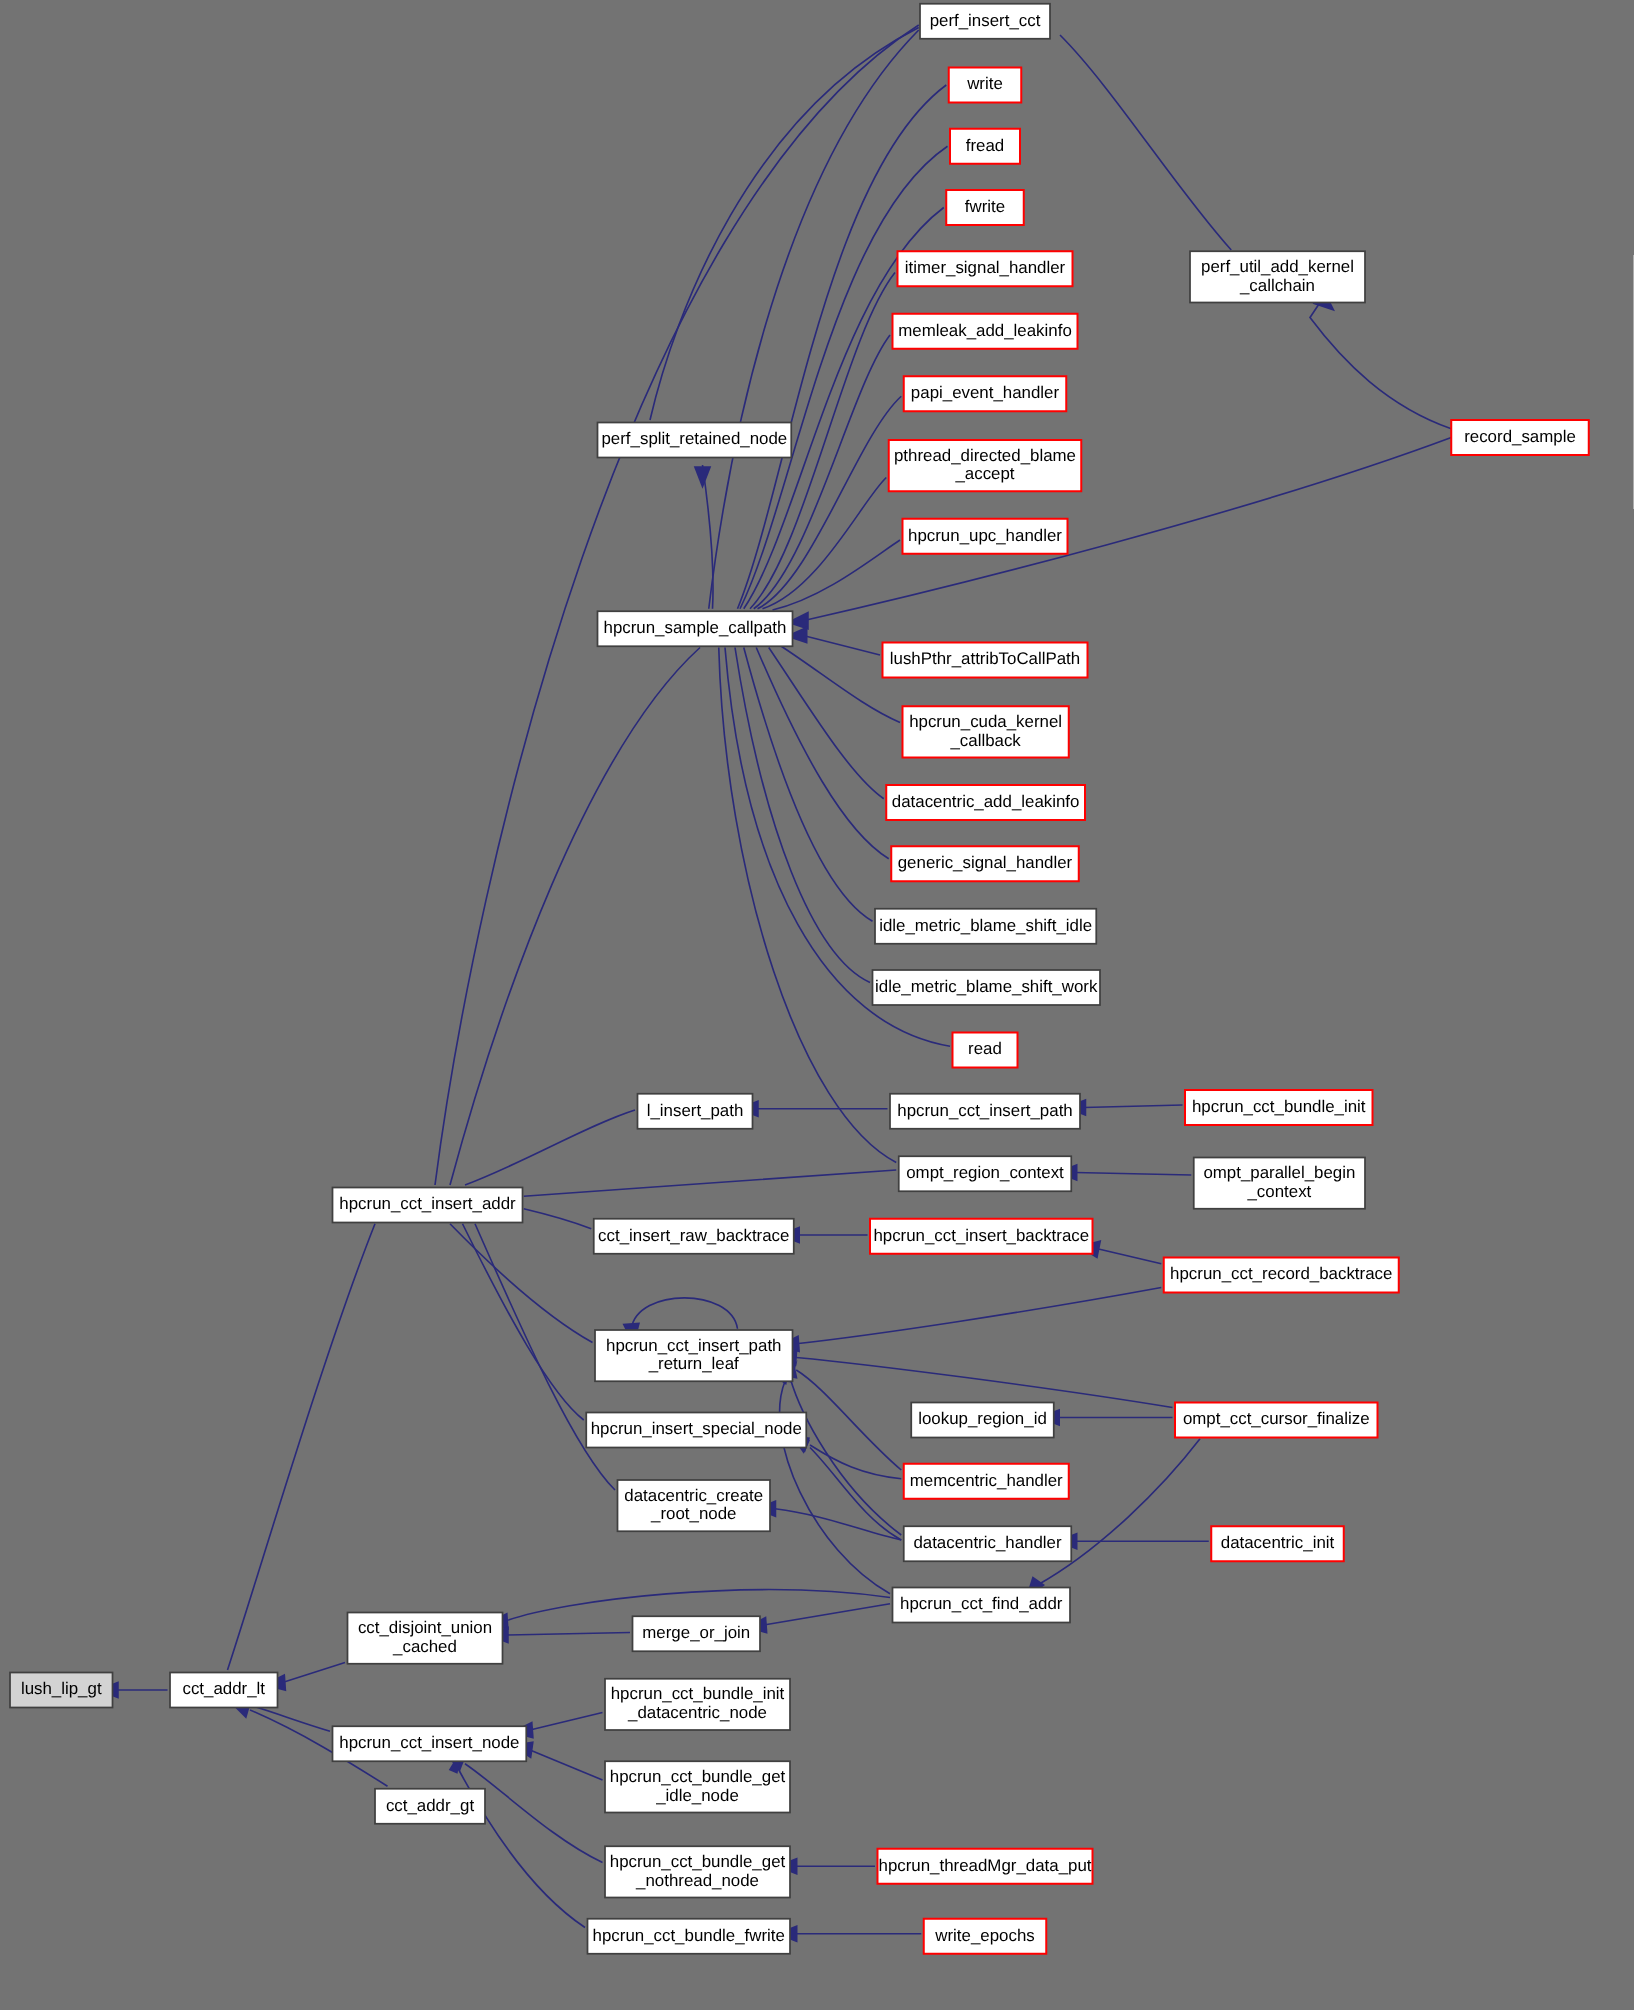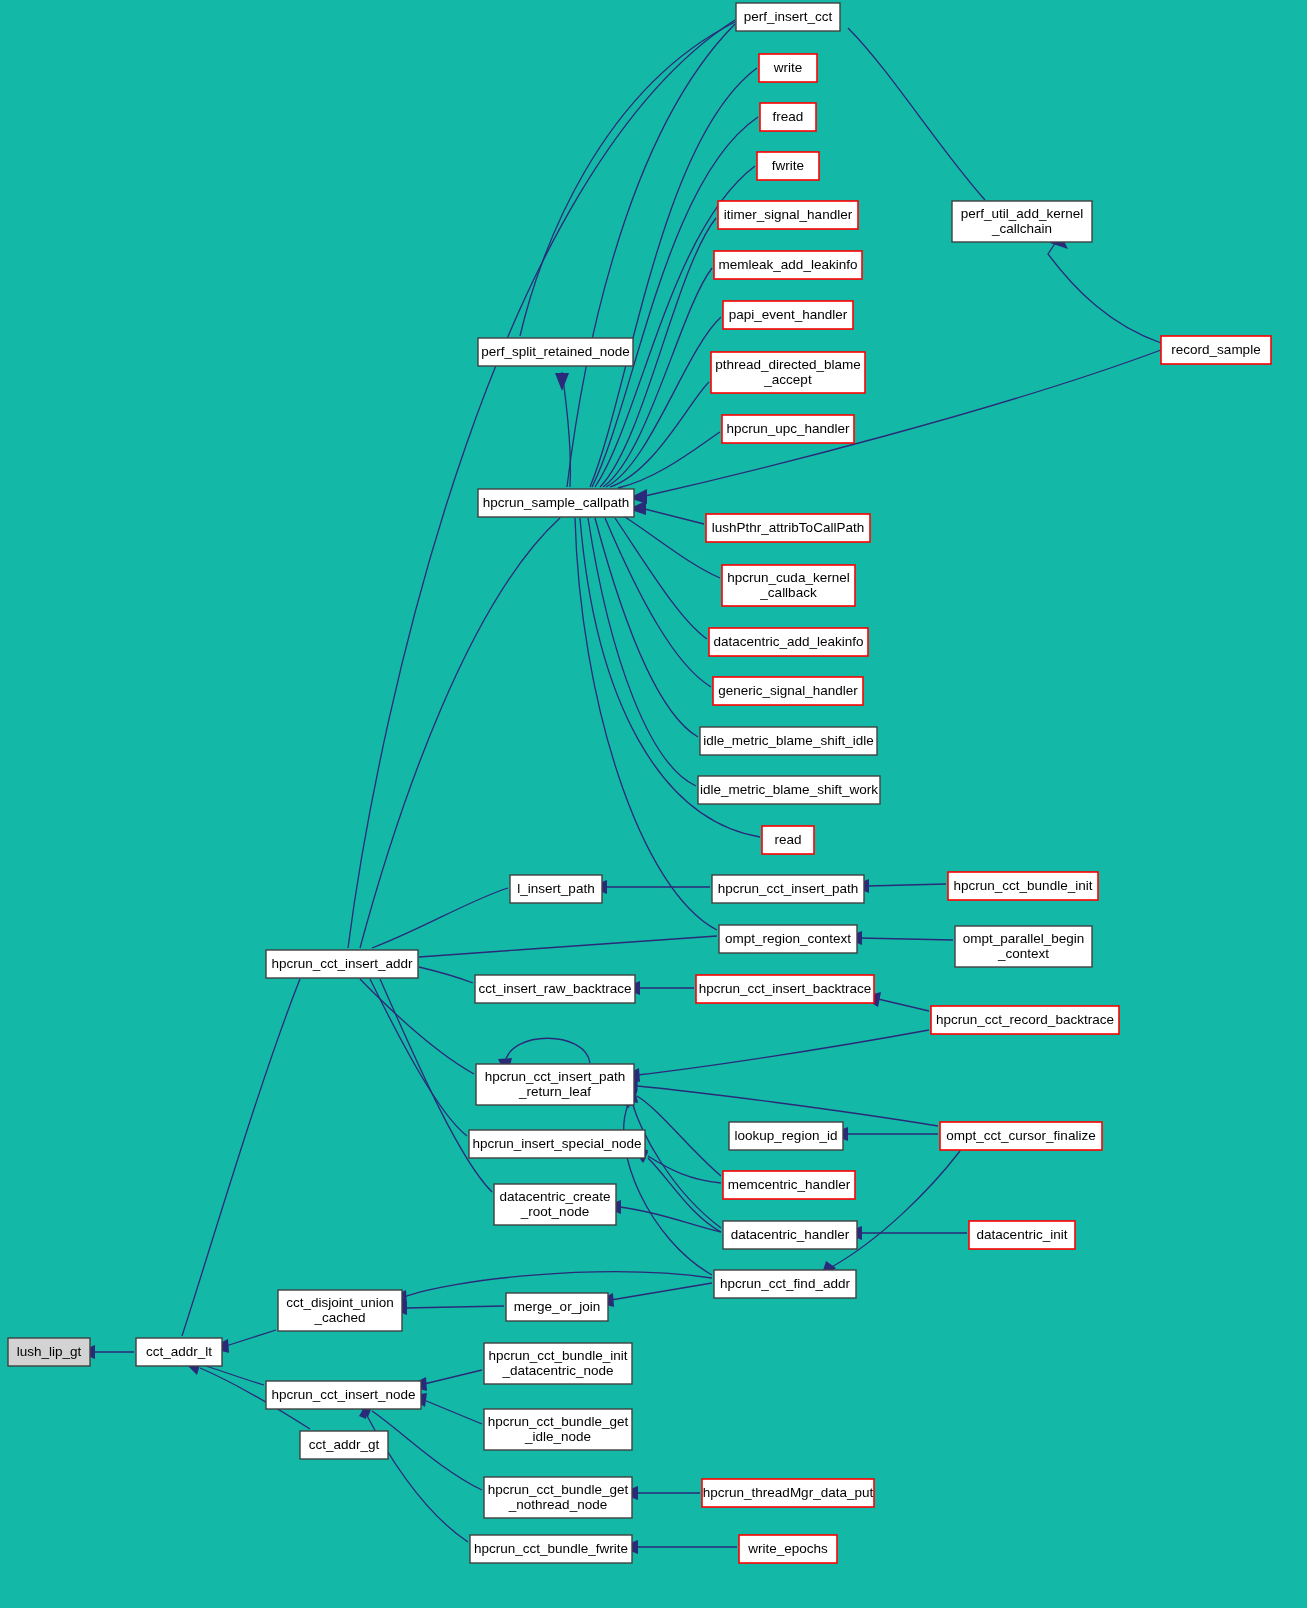--- a/index.html
+++ b/index.html
@@ -1,16 +1,16 @@
 <!DOCTYPE html>
 <html><head>
 <meta charset="utf-8">
 <style>
   html,body{margin:0;padding:0;background:#ffffff;}
-  #graph-root{position:relative;width:1307px;height:1608px;background:#14b8a6;
+  #graph-root{position:relative;width:1307px;height:1608px;background:#737373;
     font-family:"Liberation Sans","DejaVu Sans",sans-serif;}
   svg{position:absolute;left:0;top:0;width:1307px;height:1608px;overflow:visible;}
   .node-label{font-size:13.5px;fill:#000000;text-anchor:middle;dominant-baseline:middle;
     font-family:"Liberation Sans","DejaVu Sans",sans-serif;}
   .edge{fill:none;stroke:#2a2a7a;stroke-width:1.3;}
   .arrowhead{fill:#2a2a7a;stroke:none;}
 </style>
 </head>
 <body>
 

